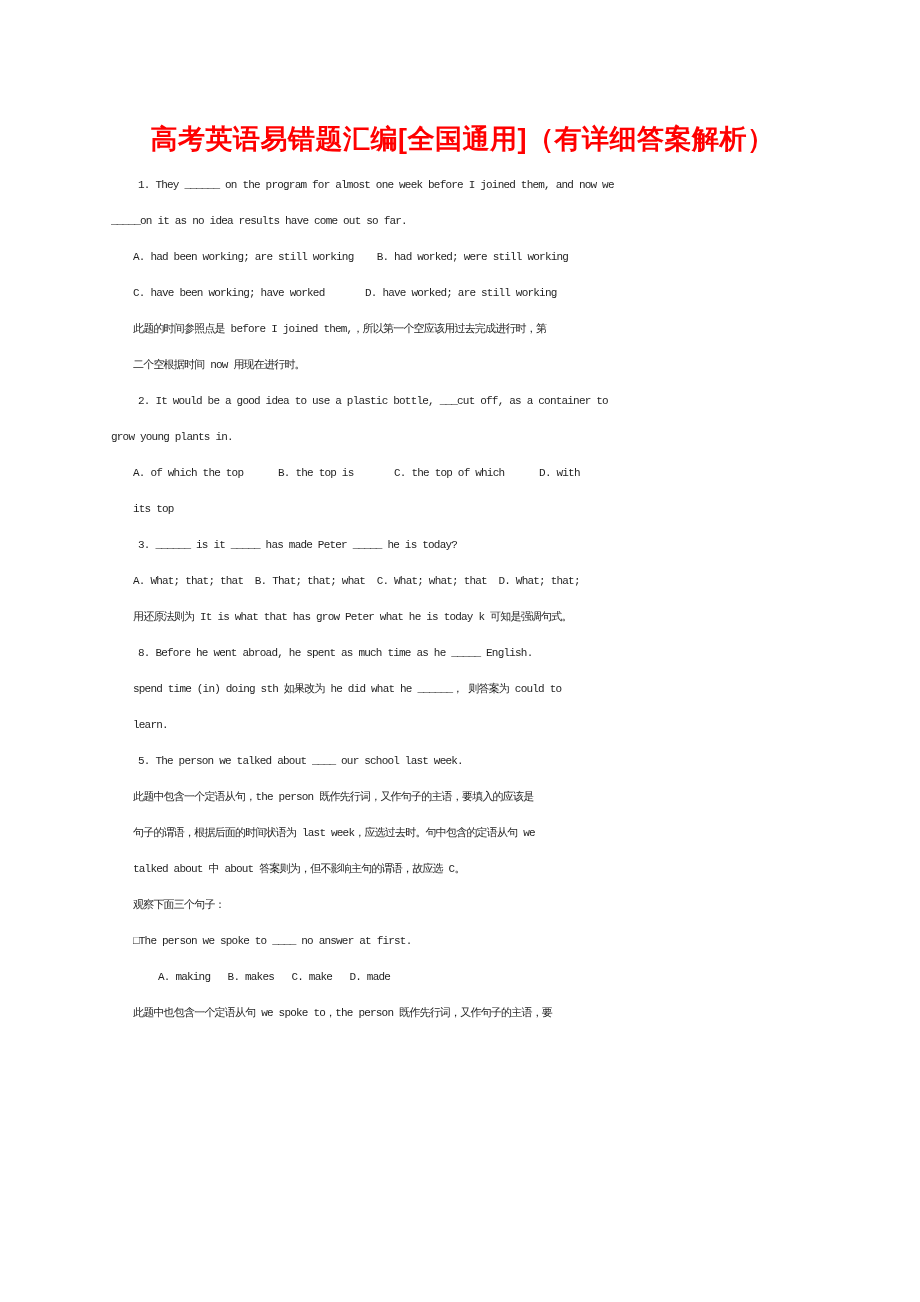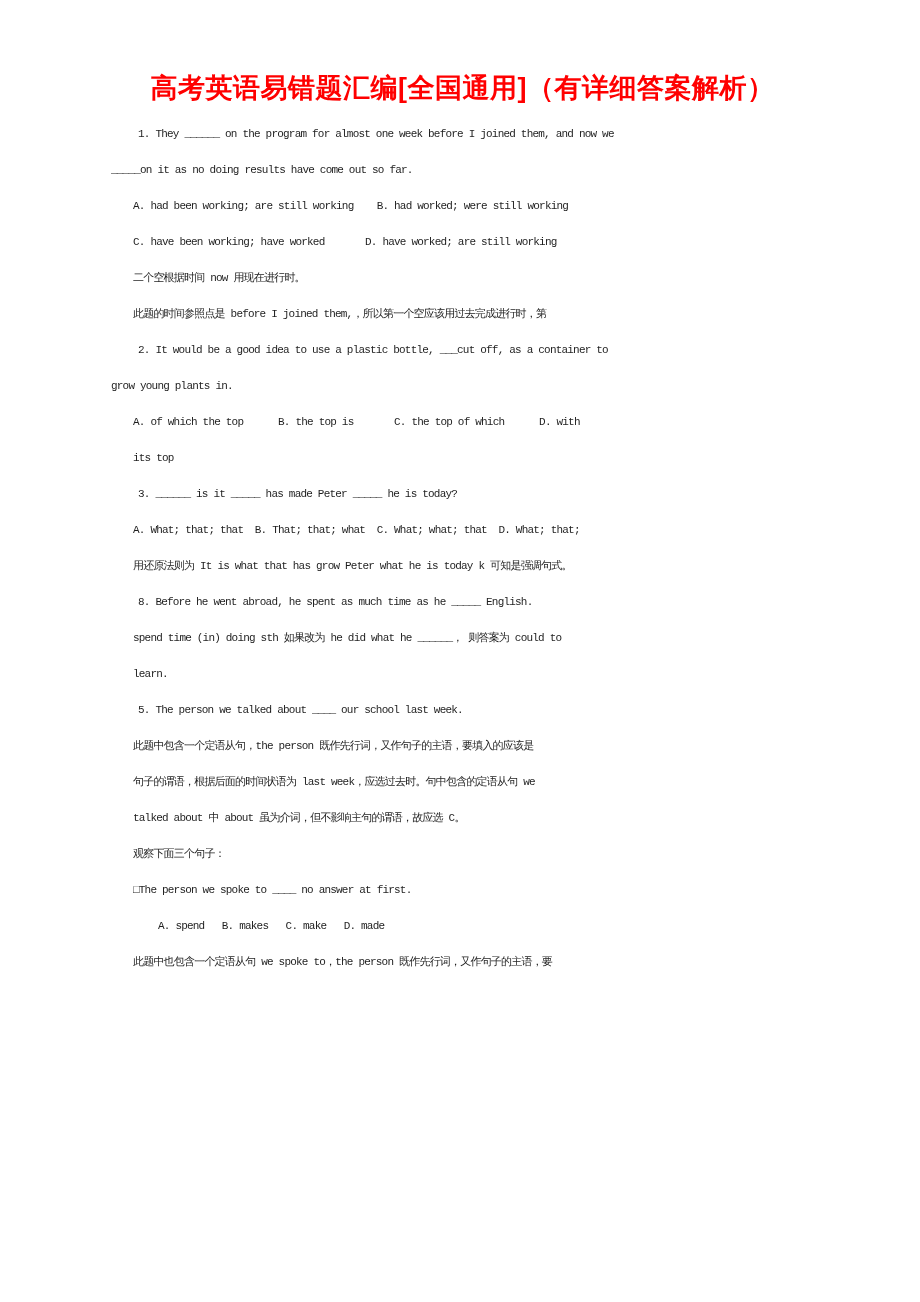--- a/index.html
+++ b/index.html
@@ -6,21 +6,21 @@
     margin: 0;
     padding: 0;
     background: #ffffff;
   }
   .page {
     position: relative;
     width: 920px;
     height: 1030px;
     background: #ffffff;
     box-sizing: border-box;
-    padding: 69px 106px 0 111px;
+    padding: 120px 106px 0 111px;
     overflow: hidden;
   }
   .title {
     margin: 0;
     padding: 0;
     text-align: center;
     font-family: "Liberation Sans", "DejaVu Sans", sans-serif;
     font-weight: bold;
     font-size: 27px;
     line-height: 38px;
@@ -43,37 +43,37 @@
   .line--option        { margin-left: 22px; }
   .line--option-indent { margin-left: 47px; }
 </style>
 </head>
 <body>
 
 <div class="page">
   <h1 class="title" style="color: rgb(255, 0, 0);">高考英语易错题汇编[全国通用]（有详细答案解析）</h1>
   <div class="doc-body">
       <div class="line line--question">1. They ______ on the program for almost one week before I joined them, and now we</div>
-      <div class="line line--continuation">_____on it as no doing results have come out so far.</div>
+      <div class="line line--continuation">_____on it as no idea results have come out so far.</div>
       <div class="line line--option">A. had been working; are still working    B. had worked; were still working</div>
       <div class="line line--option">C. have been working; have worked       D. have worked; are still working</div>
+      <div class="line line--option">此题的时间参照点是 before I joined them,，所以第一个空应该用过去完成进行时，第</div>
       <div class="line line--option">二个空根据时间 now 用现在进行时。</div>
-      <div class="line line--option">此题的时间参照点是 before I joined them,，所以第一个空应该用过去完成进行时，第</div>
       <div class="line line--question">2. It would be a good idea to use a plastic bottle, ___cut off, as a container to</div>
       <div class="line line--continuation">grow young plants in.</div>
       <div class="line line--option">A. of which the top      B. the top is       C. the top of which      D. with</div>
       <div class="line line--option">its top</div>
       <div class="line line--question">3. ______ is it _____ has made Peter _____ he is today?</div>
       <div class="line line--option">A. What; that; that  B. That; that; what  C. What; what; that  D. What; that;</div>
       <div class="line line--option">用还原法则为 It is what that has grow Peter what he is today k 可知是强调句式。</div>
       <div class="line line--question">8. Before he went abroad, he spent as much time as he _____ English.</div>
       <div class="line line--option">spend time (in) doing sth 如果改为 he did what he ______， 则答案为 could to</div>
       <div class="line line--option">learn.</div>
       <div class="line line--question">5. The person we talked about ____ our school last week.</div>
       <div class="line line--option">此题中包含一个定语从句，the person 既作先行词，又作句子的主语，要填入的应该是</div>
       <div class="line line--option">句子的谓语，根据后面的时间状语为 last week，应选过去时。句中包含的定语从句 we</div>
-      <div class="line line--option">talked about 中 about 虽为介词，但不影响主句的谓语，故应选 C。</div>
+      <div class="line line--option">talked about 中 about 答案则为，但不影响主句的谓语，故应选 C。</div>
       <div class="line line--option">观察下面三个句子：</div>
       <div class="line line--option">□The person we spoke to ____ no answer at first.</div>
-      <div class="line line--option-indent">A. spend   B. makes   C. make   D. made</div>
+      <div class="line line--option-indent">A. making   B. makes   C. make   D. made</div>
       <div class="line line--option">此题中也包含一个定语从句 we spoke to，the person 既作先行词，又作句子的主语，要</div>
     </div>
 </div>
 
 </body></html>

